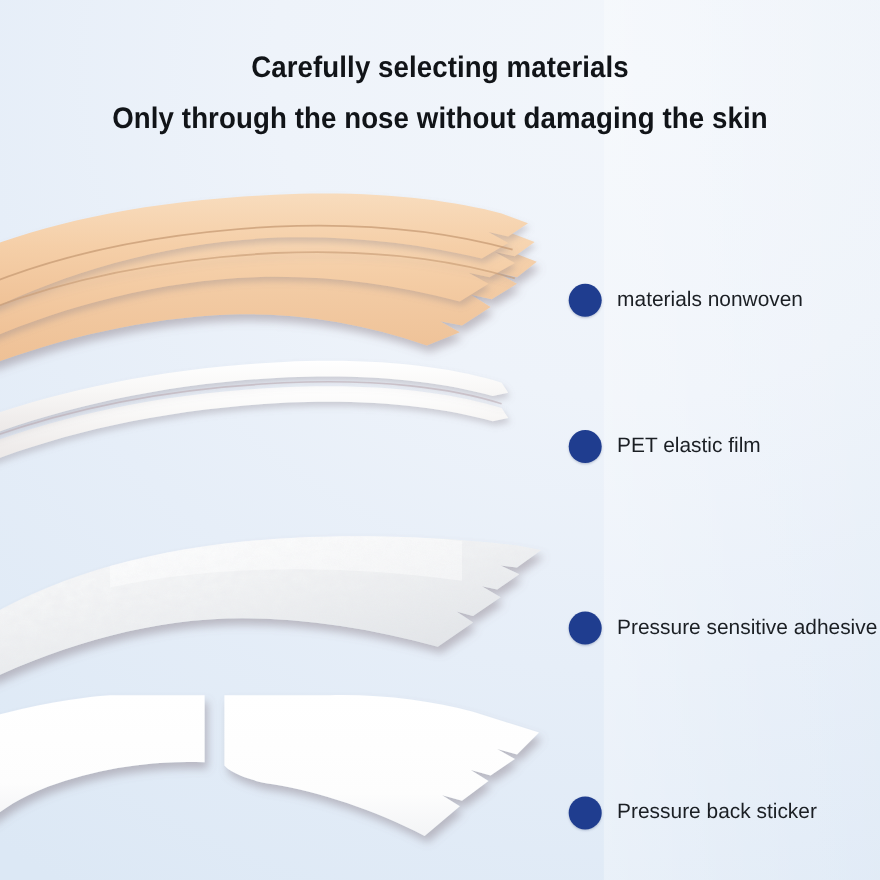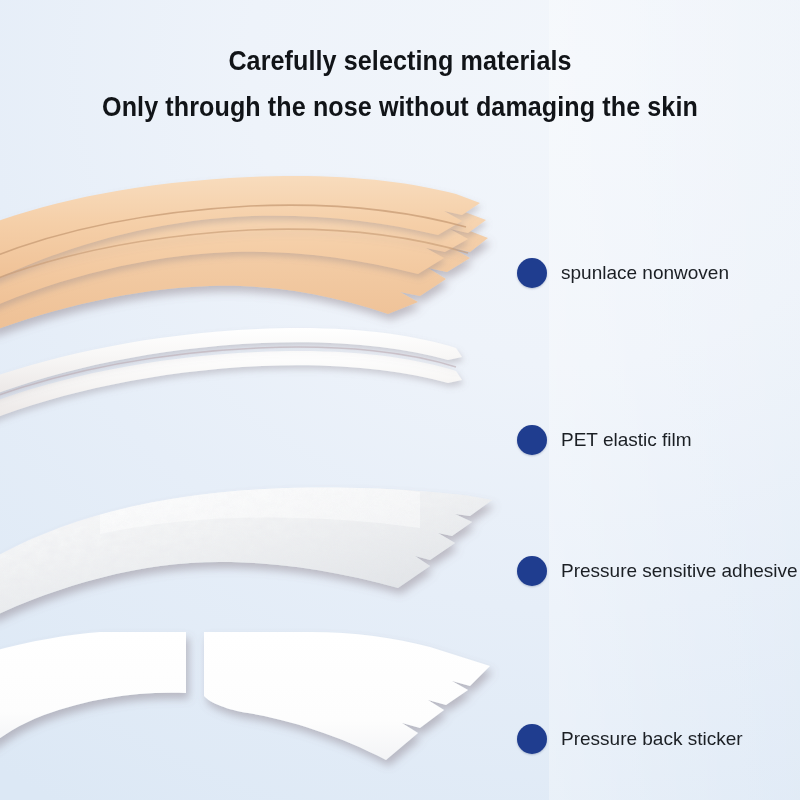--- a/index.html
+++ b/index.html
@@ -41,21 +41,21 @@
   .bullet{
     width:30px;height:30px;border-radius:50%;
     background:#1f3d8f;flex:0 0 auto;
     box-shadow:0 1px 2px rgba(25,45,100,.25);
   }
   .legend-text{
     margin-left:14px;font-size:19px;color:#1b1f24;
     font-family:"Liberation Sans", sans-serif;white-space:nowrap;
   }
   #row0{left:517px;top:258px;}
-  #row1{left:517px;top:425px;}
+  #row1{left:517px;top:391px;}
   #row2{left:517px;top:556px;}
   #row3{left:517px;top:724px;}
 </style>
 </head>
 <body>
 
 <div id="stage">
 
   <div class="art">
     <svg width="800" height="800" viewBox="0 0 800 800" xmlns="http://www.w3.org/2000/svg">
@@ -172,21 +172,21 @@
 
   <div class="label-band"></div>
 
   <div class="headings">
     <div class="h-line h1">Carefully selecting materials</div>
     <div class="h-line h2">Only through the nose without damaging the skin</div>
   </div>
 
   <div class="legend-row" id="row0">
     <span class="bullet"></span>
-    <span class="legend-text">spunlace nonwoven</span>
+    <span class="legend-text">materials nonwoven</span>
   </div>
 
   <div class="legend-row" id="row1">
     <span class="bullet"></span>
     <span class="legend-text">PET elastic film</span>
   </div>
 
   <div class="legend-row" id="row2">
     <span class="bullet"></span>
     <span class="legend-text">Pressure sensitive adhesive</span>

